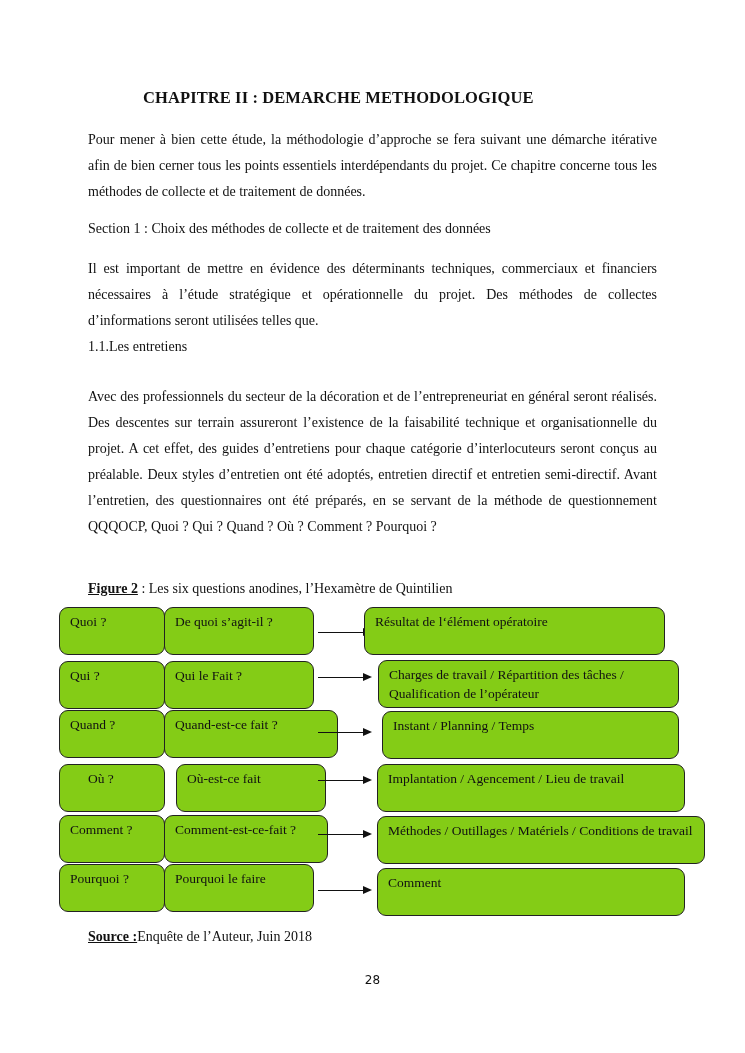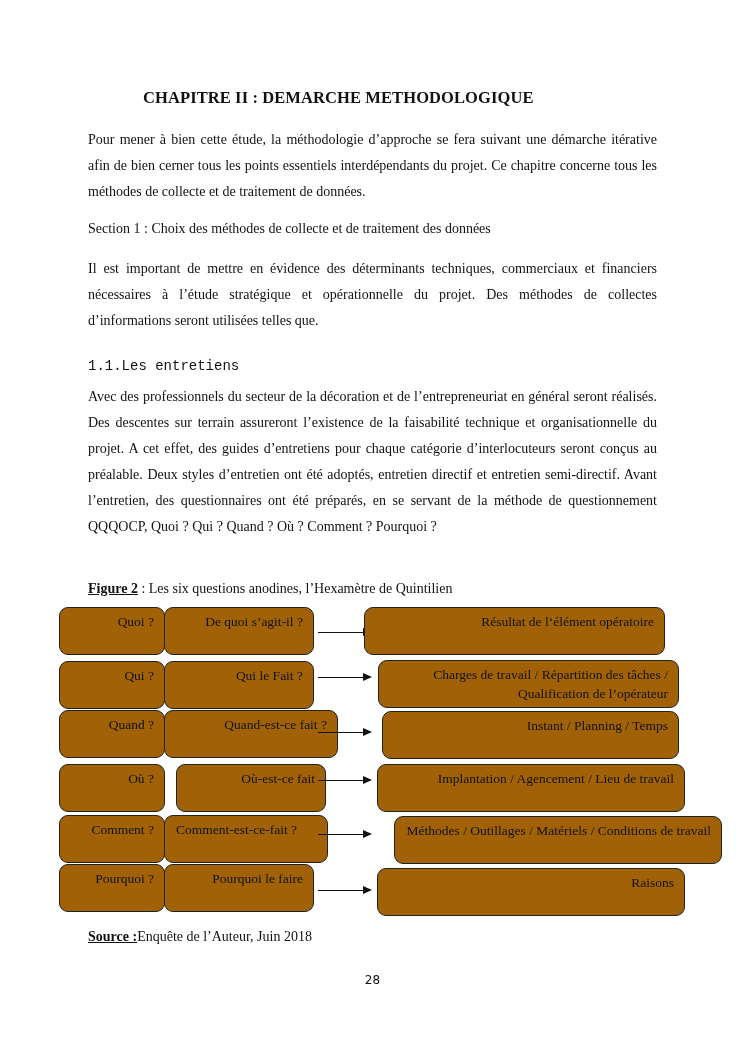--- a/index.html
+++ b/index.html
@@ -5,41 +5,41 @@
   html, body { margin: 0; padding: 0; background: #ffffff; }
   body { width: 745px; height: 1053px; position: relative; overflow: hidden;
          font-family: "Liberation Serif", serif; color: #111; }
   .abs { position: absolute; }
   .title { left: 143px; top: 88px; font-size: 16.5px; font-weight: bold; letter-spacing: 0.1px; }
   .para { left: 88px; width: 569px; font-size: 14px; line-height: 26px; text-align: justify; }
   .line { left: 88px; font-size: 14px; line-height: 20px; }
   .caption { left: 88px; top: 581px; font-size: 14px; }
   .caption b { text-decoration: underline; }
   .box { position: absolute; border: 1.3px solid #222; border-radius: 9px; box-sizing: border-box;
-         font-size: 13.5px; line-height: 19px; padding: 4px 10px; background: #a16207; text-align: right; }
+         font-size: 13.5px; line-height: 19px; padding: 4px 10px; background: #84cc16; }
   .arrow { position: absolute; height: 0; border-top: 1.4px solid #111; }
   .arrow::after { content: ""; position: absolute; right: -2px; top: -5px;
                   border-left: 9px solid #111; border-top: 4px solid transparent; border-bottom: 4px solid transparent; }
   .source { left: 88px; top: 929px; font-size: 14px; }
   .source b { text-decoration: underline; }
   .pagenum { left: 0; width: 745px; text-align: center; top: 973px; font-size: 12px;
              font-family: "DejaVu Sans", sans-serif; }
 </style>
 </head>
 <body>
 
 <div class="abs title">CHAPITRE II : DEMARCHE METHODOLOGIQUE</div>
 
 <div class="abs para" style="top:127px;">Pour mener à bien cette étude, la méthodologie d’approche se fera suivant une démarche itérative afin de bien cerner tous les points essentiels interdépendants du projet. Ce chapitre concerne tous les méthodes de collecte et de traitement de données.</div>
 
 <div class="abs line" style="top:219px;">Section 1 : Choix des méthodes de collecte et de traitement des données</div>
 
 <div class="abs para" style="top:256px;">Il est important de mettre en évidence des déterminants techniques, commerciaux et financiers nécessaires à l’étude stratégique et opérationnelle du projet. Des méthodes de collectes d’informations seront utilisées telles que.</div>
 
-<div class="abs line" style="top:356px;font-family:Liberation Mono, monospace;">1.1.Les entretiens</div>
+<div class="abs line" style="top:337px;">1.1.Les entretiens</div>
 
 <div class="abs para" style="top:384px;">Avec des professionnels du secteur de la décoration et de l’entrepreneuriat en général seront réalisés. Des descentes sur terrain assureront l’existence de la faisabilité technique et organisationnelle du projet. A cet effet, des guides d’entretiens pour chaque catégorie d’interlocuteurs seront conçus au préalable. Deux styles d’entretien ont été adoptés, entretien directif et entretien semi-directif. Avant l’entretien, des questionnaires ont été préparés, en se servant de la méthode de questionnement QQQOCP, Quoi ? Qui ? Quand ? Où ? Comment ? Pourquoi ?</div>
 
 <div class="abs caption">
   <b>Figure 2</b><span> : Les six questions anodines, l’Hexamètre de Quintilien</span>
 </div>
 
 <div>
 
   <div class="box" style="left:59px;top:607px;width:106px;height:48px;">Quoi ?</div>
@@ -58,25 +58,25 @@
   <div class="box" style="left:382px;top:711px;width:297px;height:48px;">Instant / Planning / Temps</div>
 
   <div class="box" style="left:59px;top:764px;width:106px;height:48px;padding-left:28px;">Où ?</div>
   <div class="box" style="left:176px;top:764px;width:150px;height:48px;">Où-est-ce fait</div>
   <div class="arrow" style="left:318px;top:780px;width:52px;"></div>
   <div class="box" style="left:377px;top:764px;width:308px;height:48px;">Implantation / Agencement / Lieu de travail</div>
 
   <div class="box" style="left:59px;top:815px;width:106px;height:48px;">Comment ?</div>
   <div class="box" style="left:164px;top:815px;width:164px;height:48px;padding-right:30px;">Comment-est-ce-fait ?</div>
   <div class="arrow" style="left:318px;top:834px;width:52px;"></div>
-  <div class="box" style="left:394px;top:816px;width:328px;height:48px;">Méthodes / Outillages / Matériels / Conditions de travail</div>
+  <div class="box" style="left:377px;top:816px;width:328px;height:48px;">Méthodes / Outillages / Matériels / Conditions de travail</div>
 
   <div class="box" style="left:59px;top:864px;width:106px;height:48px;">Pourquoi ?</div>
   <div class="box" style="left:164px;top:864px;width:150px;height:48px;">Pourquoi le faire</div>
   <div class="arrow" style="left:318px;top:890px;width:52px;"></div>
-  <div class="box" style="left:377px;top:868px;width:308px;height:48px;">Raisons</div>
+  <div class="box" style="left:377px;top:868px;width:308px;height:48px;">Comment</div>
 </div>
 
 <div class="abs source">
   <b>Source :</b><span>Enquête de l’Auteur, Juin 2018</span>
 </div>
 
 <div class="abs pagenum">28</div>
 
 </body></html>

